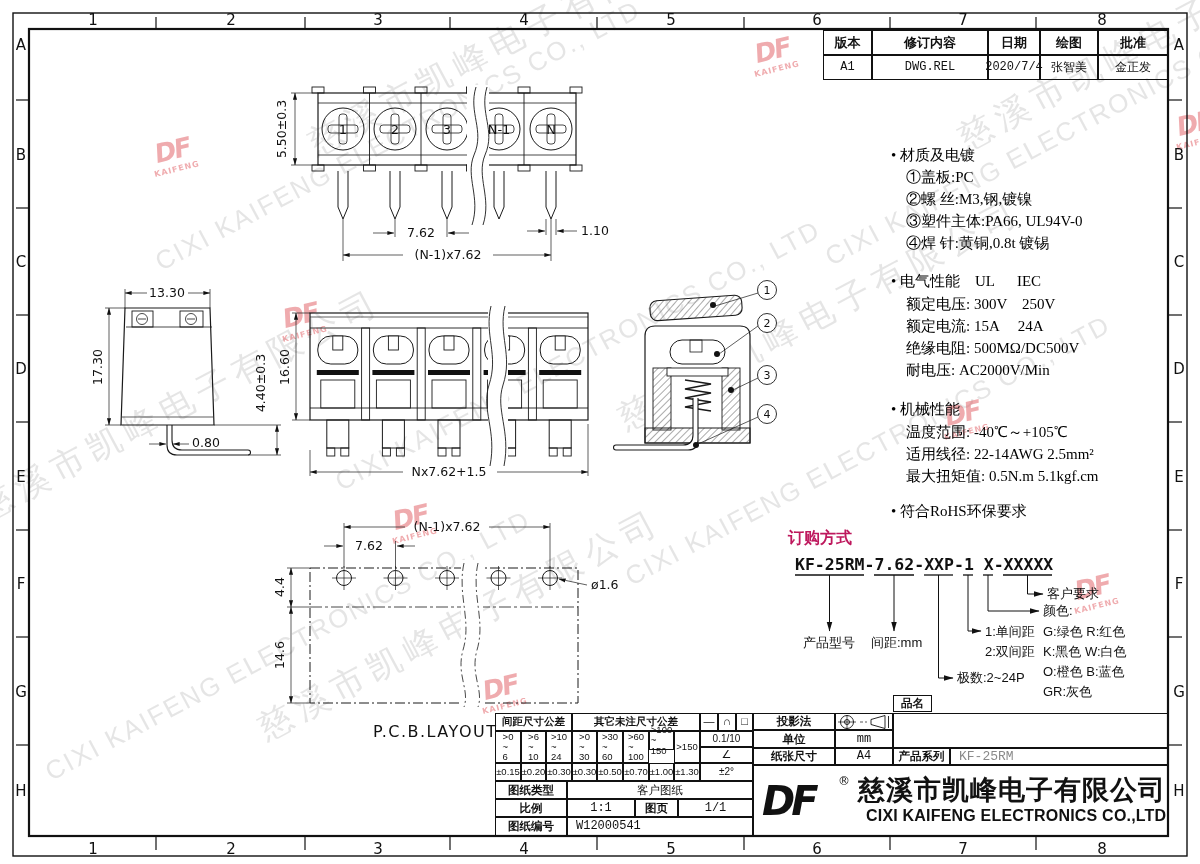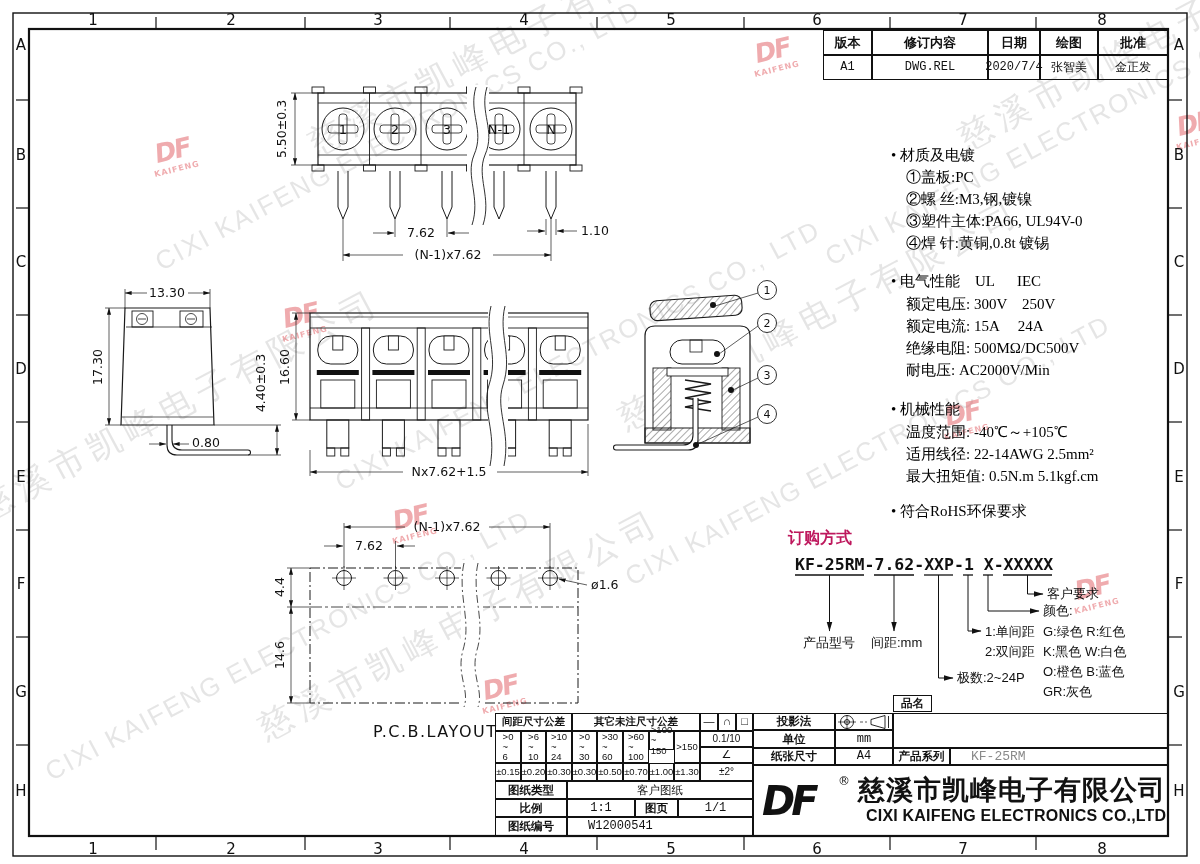--- a/index.html
+++ b/index.html
@@ -9,21 +9,21 @@
   svg{overflow:visible;}
   
   .zone{position:absolute;font:15px "DejaVu Sans",sans-serif;color:#111;width:18px;text-align:center;}
   
   .tcell{position:absolute;box-sizing:border-box;border:1px solid #111;display:flex;align-items:center;
          justify-content:center;font:11px "Liberation Sans",sans-serif;color:#111;line-height:1.05;text-align:left;}
   .bold{font-weight:bold;}
   .ml{white-space:pre-line;font-size:9.5px;line-height:1.08;}
   .mono{font-family:Liberation Mono, monospace;}
   .gray{color:#8a8a8a;}
-  .leftal{justify-content:flex-start;padding-left:20px;}
+  .leftal{justify-content:flex-start;padding-left:8px;}
   
   .spec{position:absolute;font:15px "Liberation Serif",serif;color:#000000;white-space:pre;margin-left:45px;}
   
   .wm{position:absolute;color:#cccccc;opacity:.5;transform:rotate(-28deg);transform-origin:left top;
       white-space:nowrap;z-index:0;}
   .wm-cn{font:34px "Liberation Serif",serif;letter-spacing:7px;}
   .wm-en{font:26px "Liberation Sans",sans-serif;letter-spacing:2px;}
   .stamp{position:absolute;color:#e0595f;opacity:.5;transform:rotate(-14deg);text-align:center;
          line-height:.9;z-index:0;}
   .stamp .d{font:italic 900 26px "DejaVu Sans",sans-serif;letter-spacing:-2px;}

